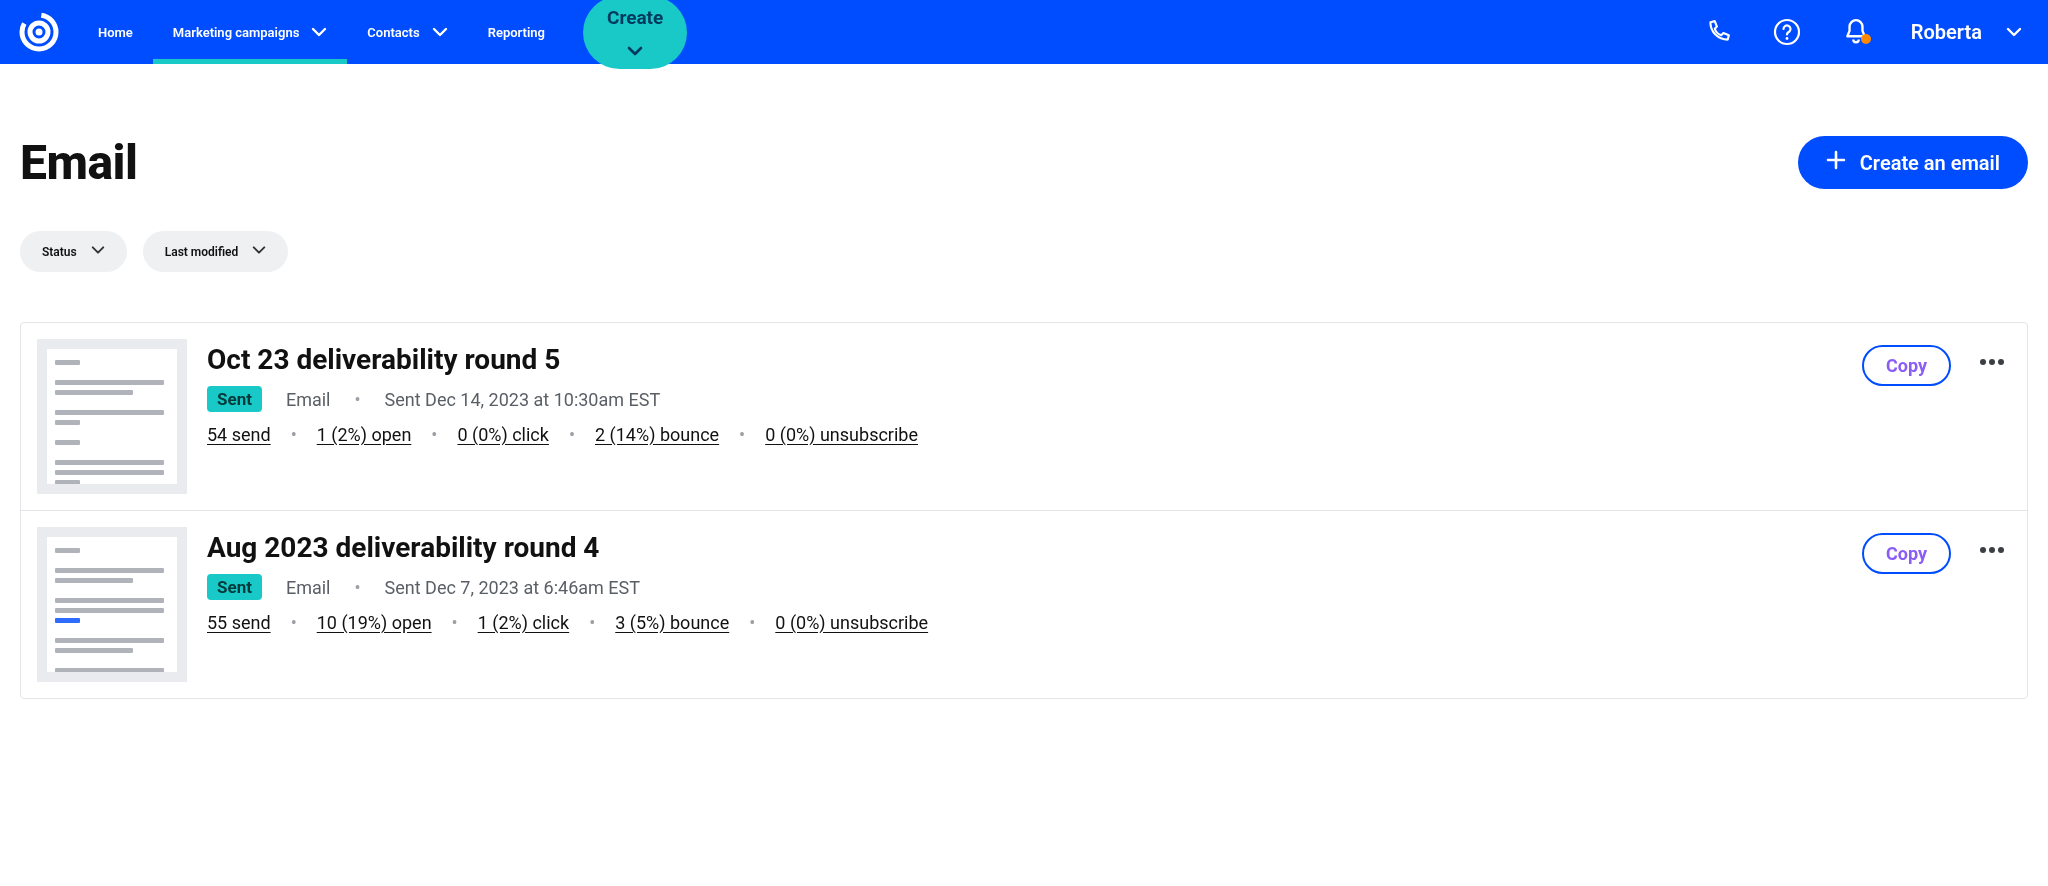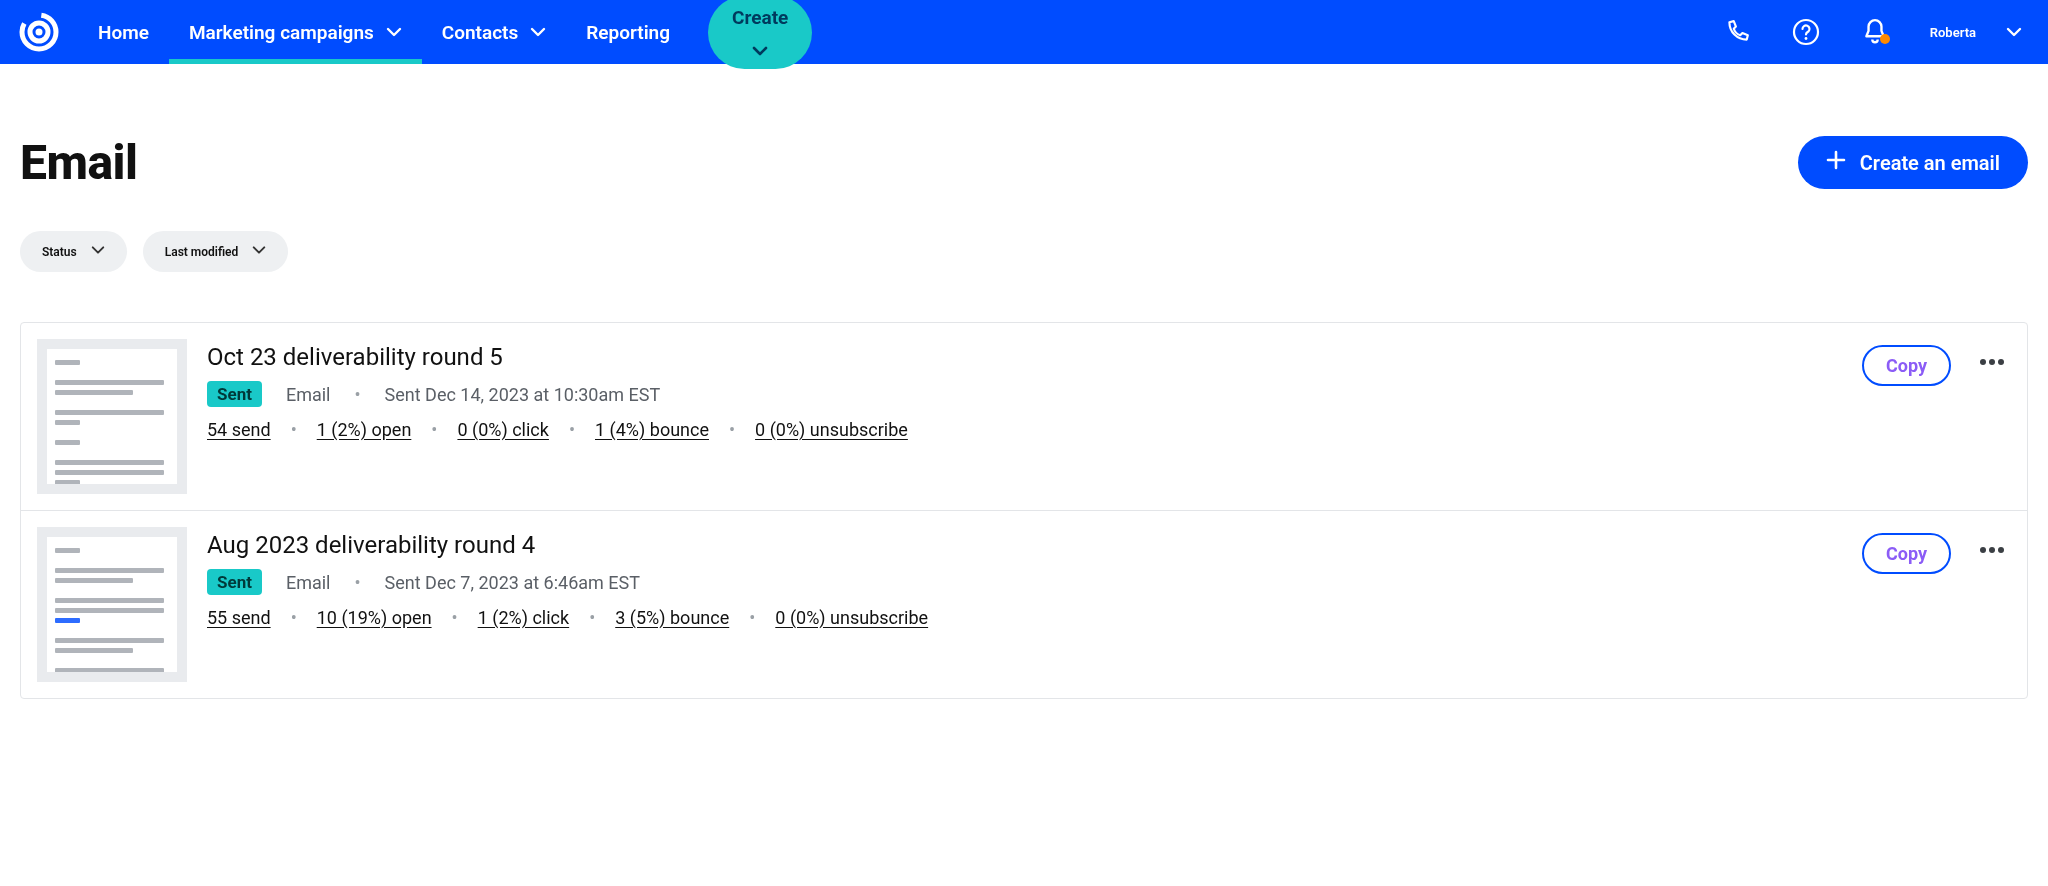--- a/index.html
+++ b/index.html
@@ -24,21 +24,21 @@
     display: flex;
     align-items: center;
   }
   .logo-wrap svg { display: block; }
 
   .nav-items { display: flex; align-items: center; gap: 0; }
   .nav-item {
     display: flex;
     align-items: center;
     gap: 12px;
-    font-size: 19px;
+    font-size: 13px;
     font-weight: 600;
     padding: 0 20px;
     height: 64px;
     position: relative;
     cursor: pointer;
     color: #fff;
   }
   .nav-item.active::after {
     content: "";
     position: absolute;
@@ -72,22 +72,22 @@
   .icon-btn { cursor: pointer; display: inline-flex; position: relative; }
   .notif-dot {
     position: absolute;
     right: -2px;
     bottom: 2px;
     width: 10px; height: 10px;
     background: #ff8a00;
     border-radius: 50%;
   }
   .user-menu {
-    display: flex; align-items: center; gap: 30px;
-    font-size: 13px; font-weight: 600; cursor: pointer;
+    display: flex; align-items: center; gap: 24px;
+    font-size: 20px; font-weight: 600; cursor: pointer;
   }
 
   
   .page-wrap { padding: 0 20px; }
   .page-header {
     display: flex;
     align-items: center;
     justify-content: space-between;
     padding: 70px 0 40px 0;
   }
@@ -178,22 +178,22 @@
     margin: 5px 0;
     border-radius: 1px;
   }
   .thumb-inner .tl.short   { width: 22%; }
   .thumb-inner .tl.med     { width: 68%; }
   .thumb-inner .tl.long    { width: 96%; }
   .thumb-inner .tl.gap     { background: transparent; }
 
   .row-body { flex: 1; padding-top: 4px; }
   .row-title {
-    font-size: 24px;
-    font-weight: 400;
+    font-size: 28px;
+    font-weight: 700;
     margin-bottom: 10px;
   }
   .meta-line {
     display: flex;
     align-items: center;
     gap: 24px;
     font-size: 18px;
     color: #5a5f66;
     margin-bottom: 12px;
   }
@@ -379,21 +379,21 @@
           <span class="dot-sep">•</span>
           <span>Sent Dec 14, 2023 at 10:30am EST</span>
         </div>
         <div class="stats-line">
           <span class="stat">54 send</span>
           <span class="dot-sep">•</span>
           <span class="stat">1 (2%) open</span>
           <span class="dot-sep">•</span>
           <span class="stat">0 (0%) click</span>
           <span class="dot-sep">•</span>
-          <span class="stat">1 (4%) bounce</span>
+          <span class="stat">2 (14%) bounce</span>
           <span class="dot-sep">•</span>
           <span class="stat">0 (0%) unsubscribe</span>
         </div>
       </div>
       <div class="row-actions">
         <div class="copy-btn">Copy</div>
         <div class="more-btn">
           <span>
             <svg width="26" height="8" viewBox="0 0 26 8">
                 <circle cx="4" cy="4" r="3" fill="#3b3f44"></circle>

